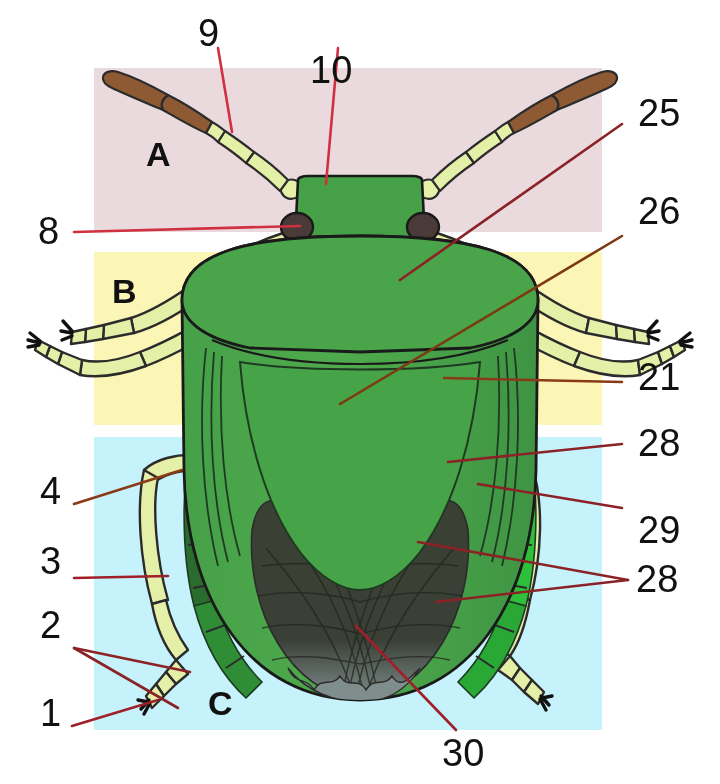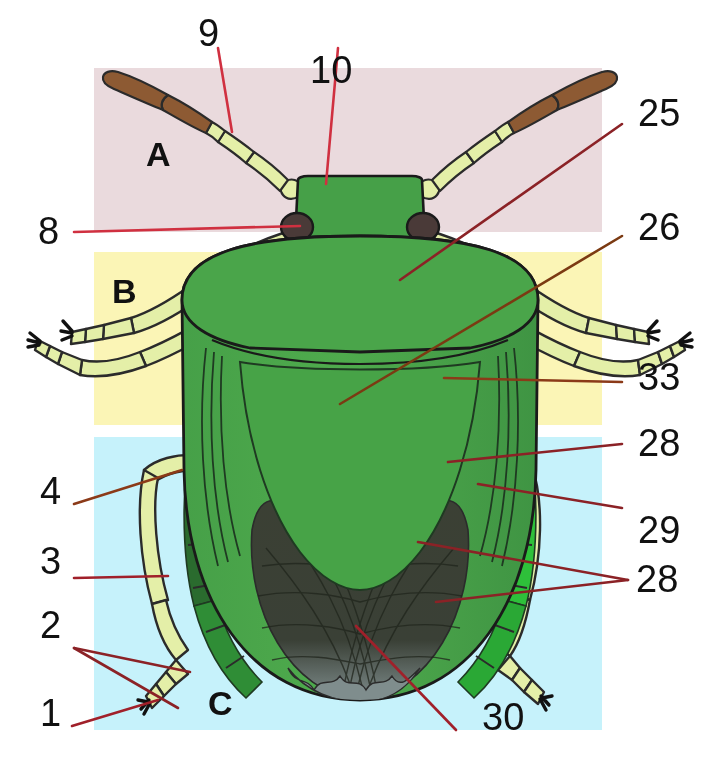--- a/index.html
+++ b/index.html
@@ -226,23 +226,23 @@
 
   <div class="lbl" style="left:40px;top:694px;">1</div>
   <div class="lbl" style="left:40px;top:606px;">2</div>
   <div class="lbl" style="left:40px;top:542px;">3</div>
   <div class="lbl" style="left:40px;top:472px;">4</div>
   <div class="lbl" style="left:38px;top:212px;">8</div>
   <div class="lbl" style="left:198px;top:14px;">9</div>
   <div class="lbl" style="left:310px;top:14px;margin-top:37px;">10</div>
   <div class="lbl" style="left:636px;top:560px;">28</div>
   <div class="lbl" style="left:638px;top:94px;">25</div>
-  <div class="lbl" style="left:638px;top:208px;text-align:right;">26</div>
-  <div class="lbl" style="left:638px;top:358px;">33</div>
+  <div class="lbl" style="left:638px;top:192px;text-align:right;">26</div>
+  <div class="lbl" style="left:638px;top:358px;">21</div>
   <div class="lbl" style="left:638px;top:424px;">28</div>
   <div class="lbl" style="left:638px;top:490px;margin-top:21px;">29</div>
-  <div class="lbl" style="left:442px;top:698px;margin-left:40px;">30</div>
+  <div class="lbl" style="left:442px;top:734px;">30</div>
 
   <div class="region-lbl" style="left:146px;top:137px;">A</div>
   <div class="region-lbl" style="left:112px;top:274px;">B</div>
   <div class="region-lbl" style="left:208px;top:686px;">C</div>
 
 </div>
 
 </body></html>

